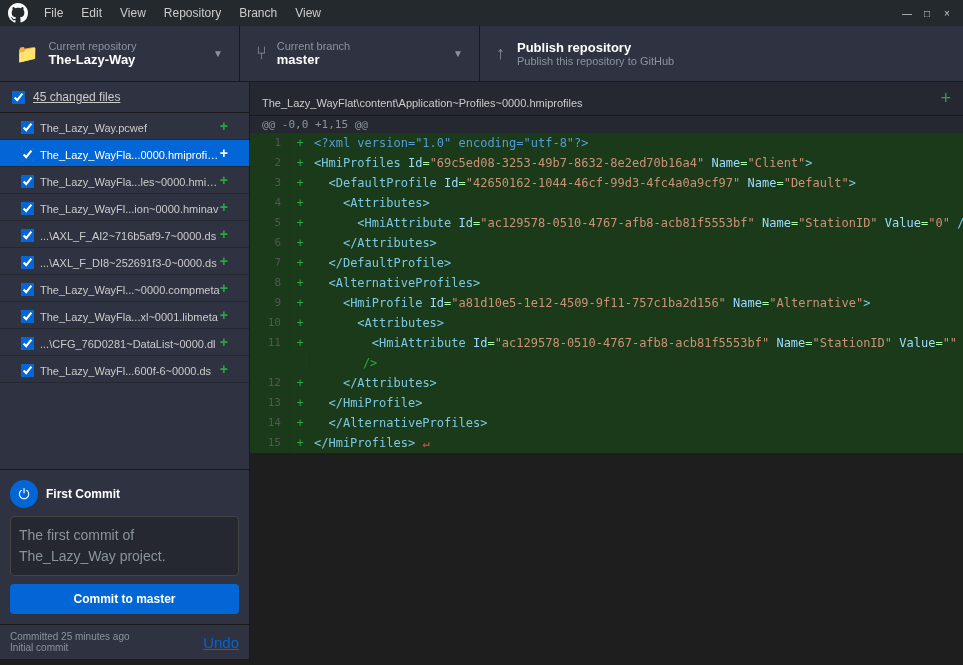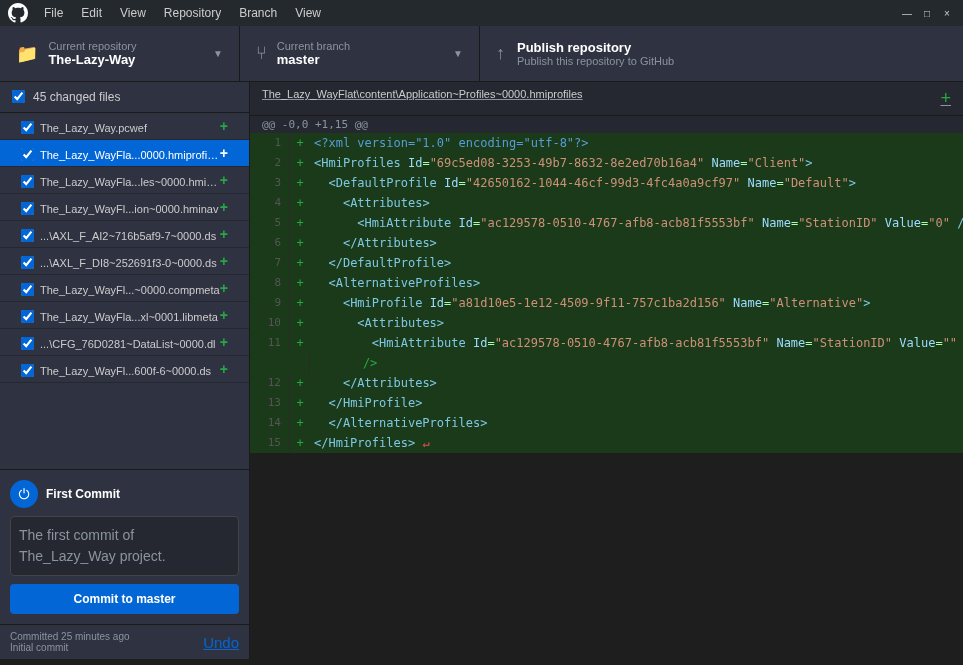--- a/index.html
+++ b/index.html
@@ -156,23 +156,24 @@
       background: #444d56;
       color: #ccc;
       border-radius: 10px;
       padding: 1px 6px;
       font-size: 10px;
       margin-left: 4px;
     }
 
     .changed-files-header {
       display: flex;
-      align-items: flex-start;
+      align-items: flex-end;
       padding: 8px 12px;
       border-bottom: 1px solid #1a1a1a;
+      text-decoration: underline;
     }
     .select-all-checkbox {
       margin-right: 8px;
       accent-color: #0366d6;
     }
     .changed-files-count {
       font-size: 12px;
       color: #ccc;
     }
 
@@ -286,28 +287,27 @@
     
     .diff-area {
       flex: 1;
       background: #1e1e1e;
       overflow: hidden;
       display: flex;
       flex-direction: column;
     }
     .diff-header {
       display: flex;
-      align-items: flex-start;
+      align-items: flex-end;
       justify-content: space-between;
       padding: 6px 12px;
       background: #252830;
       border-bottom: 1px solid #1a1a1a;
       font-size: 11px;
       color: #8b949e;
-      text-decoration: underline;
     }
     .diff-filepath {
       font-size: 11px;
       color: #ccc;
     }
     .diff-add-icon {
       color: #28a745;
       font-size: 18px;
       cursor: pointer;
     }

